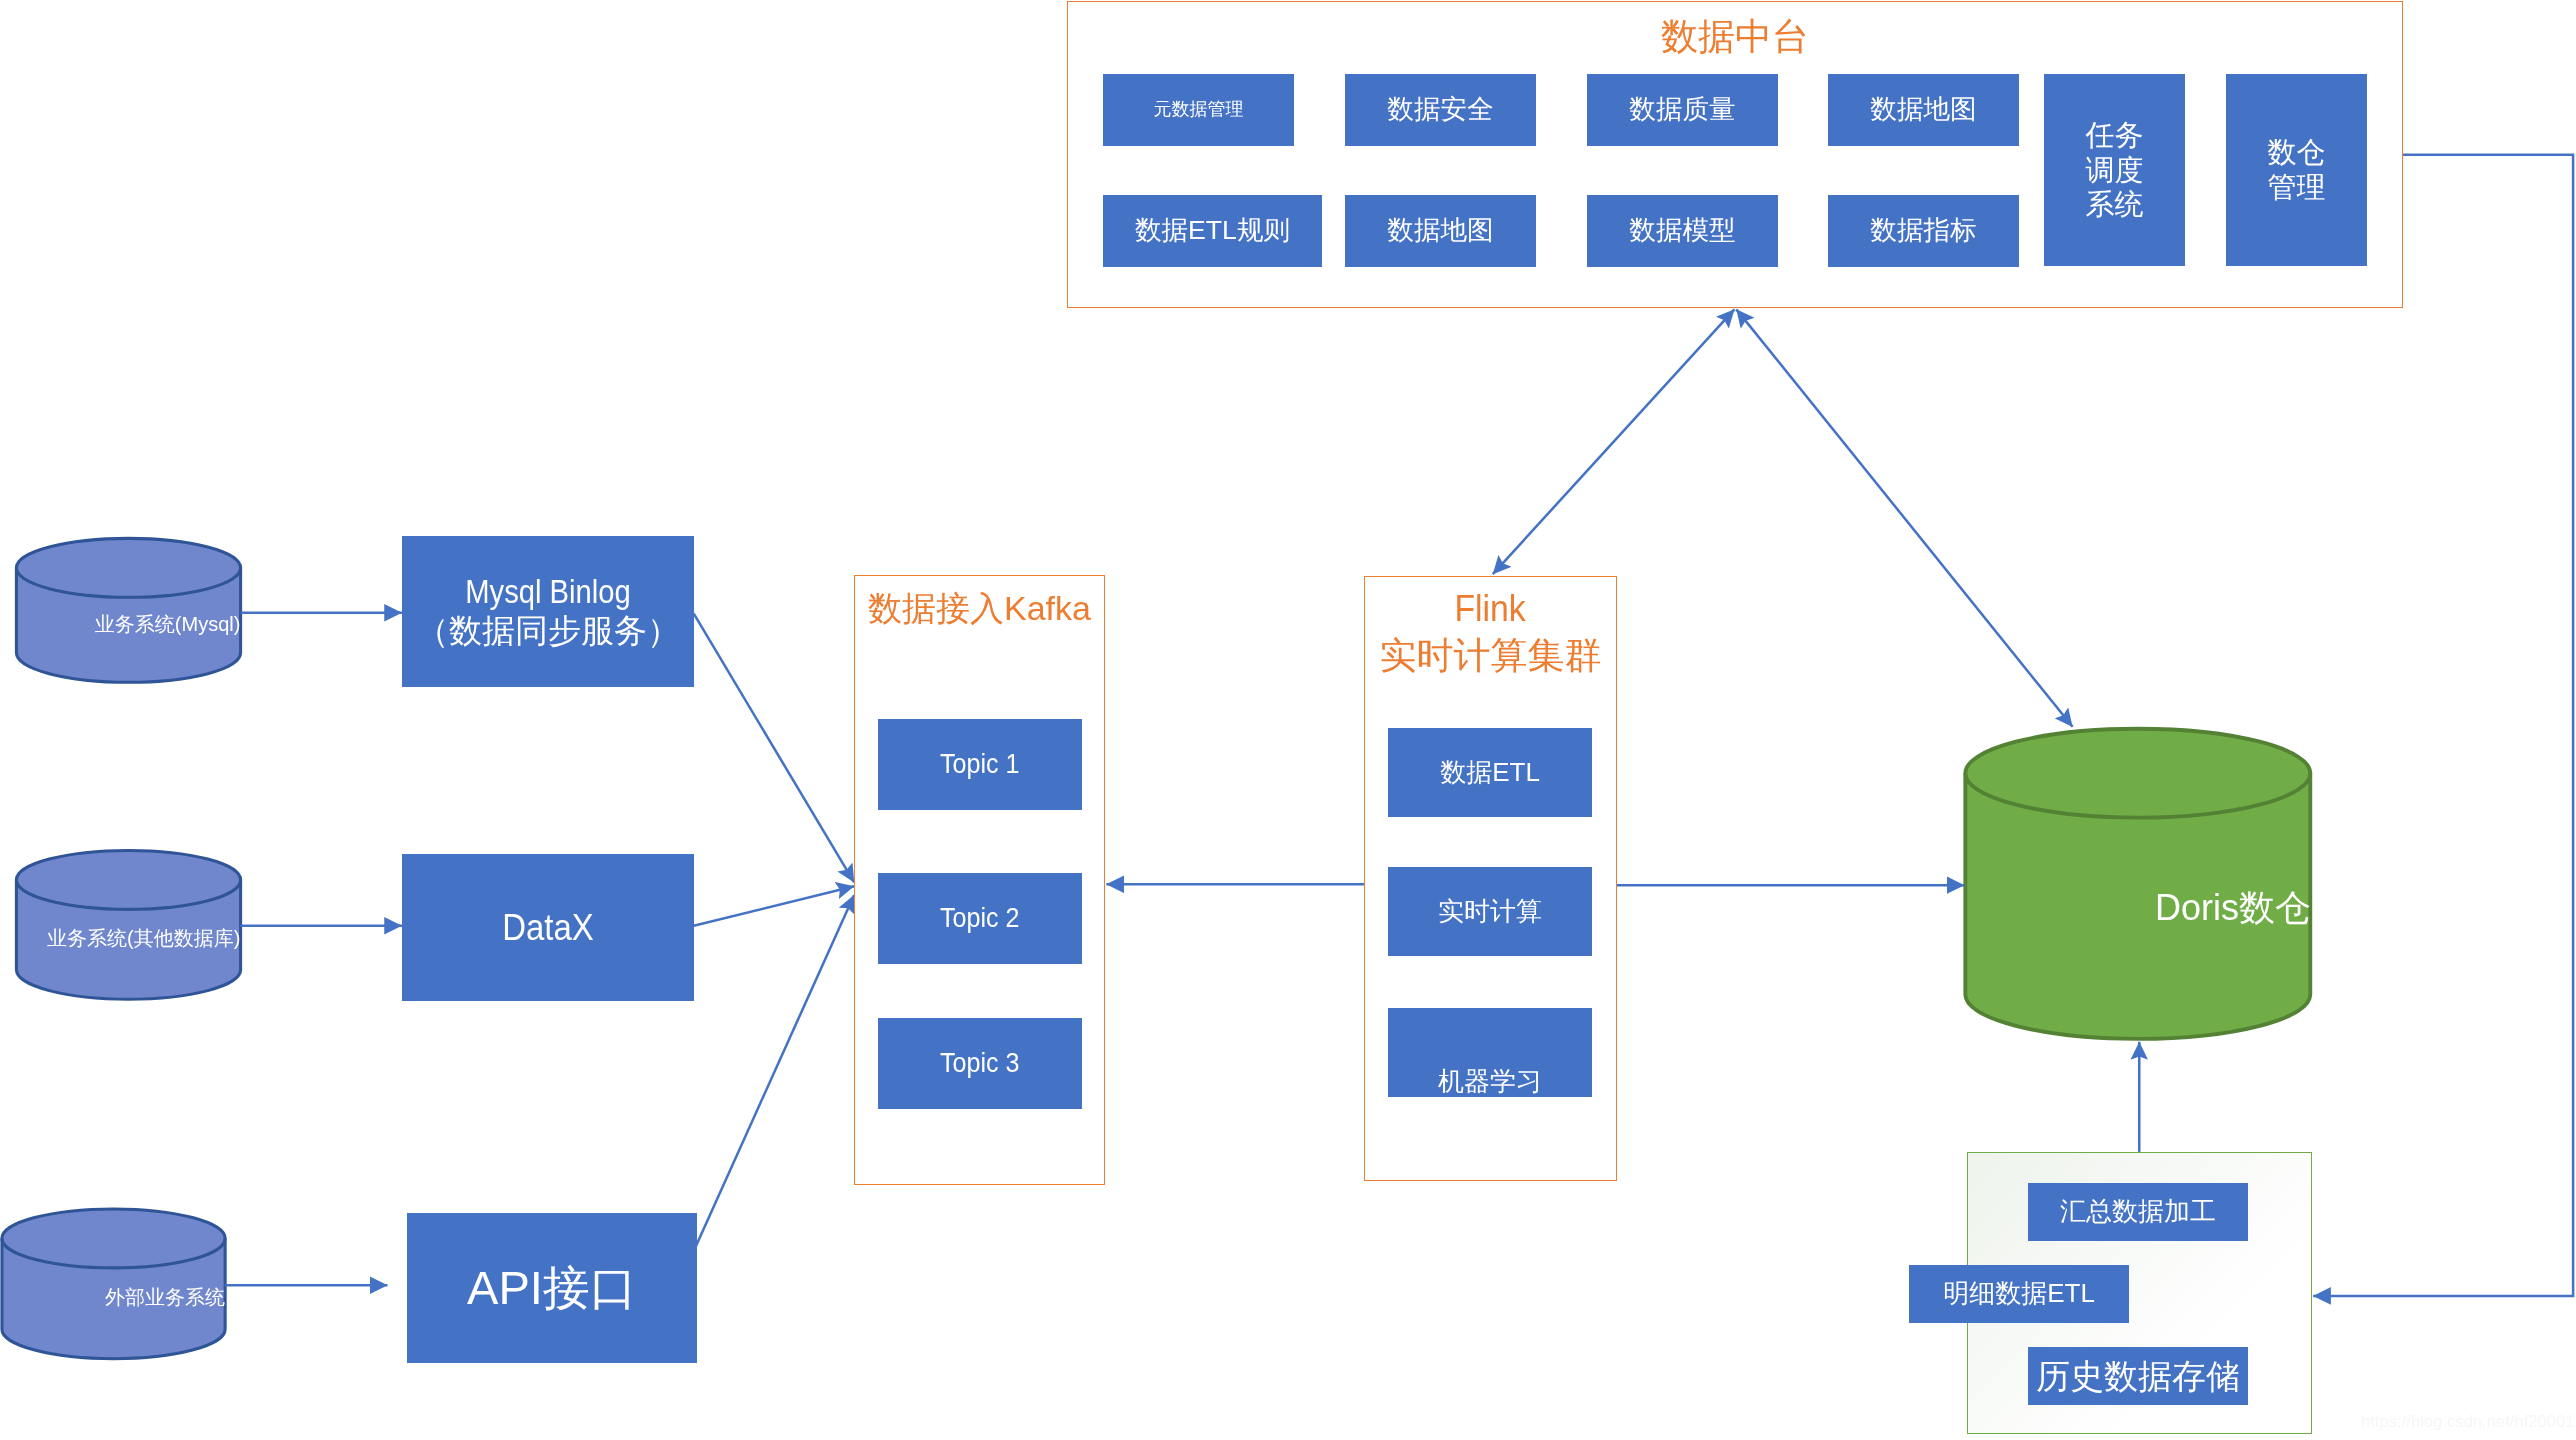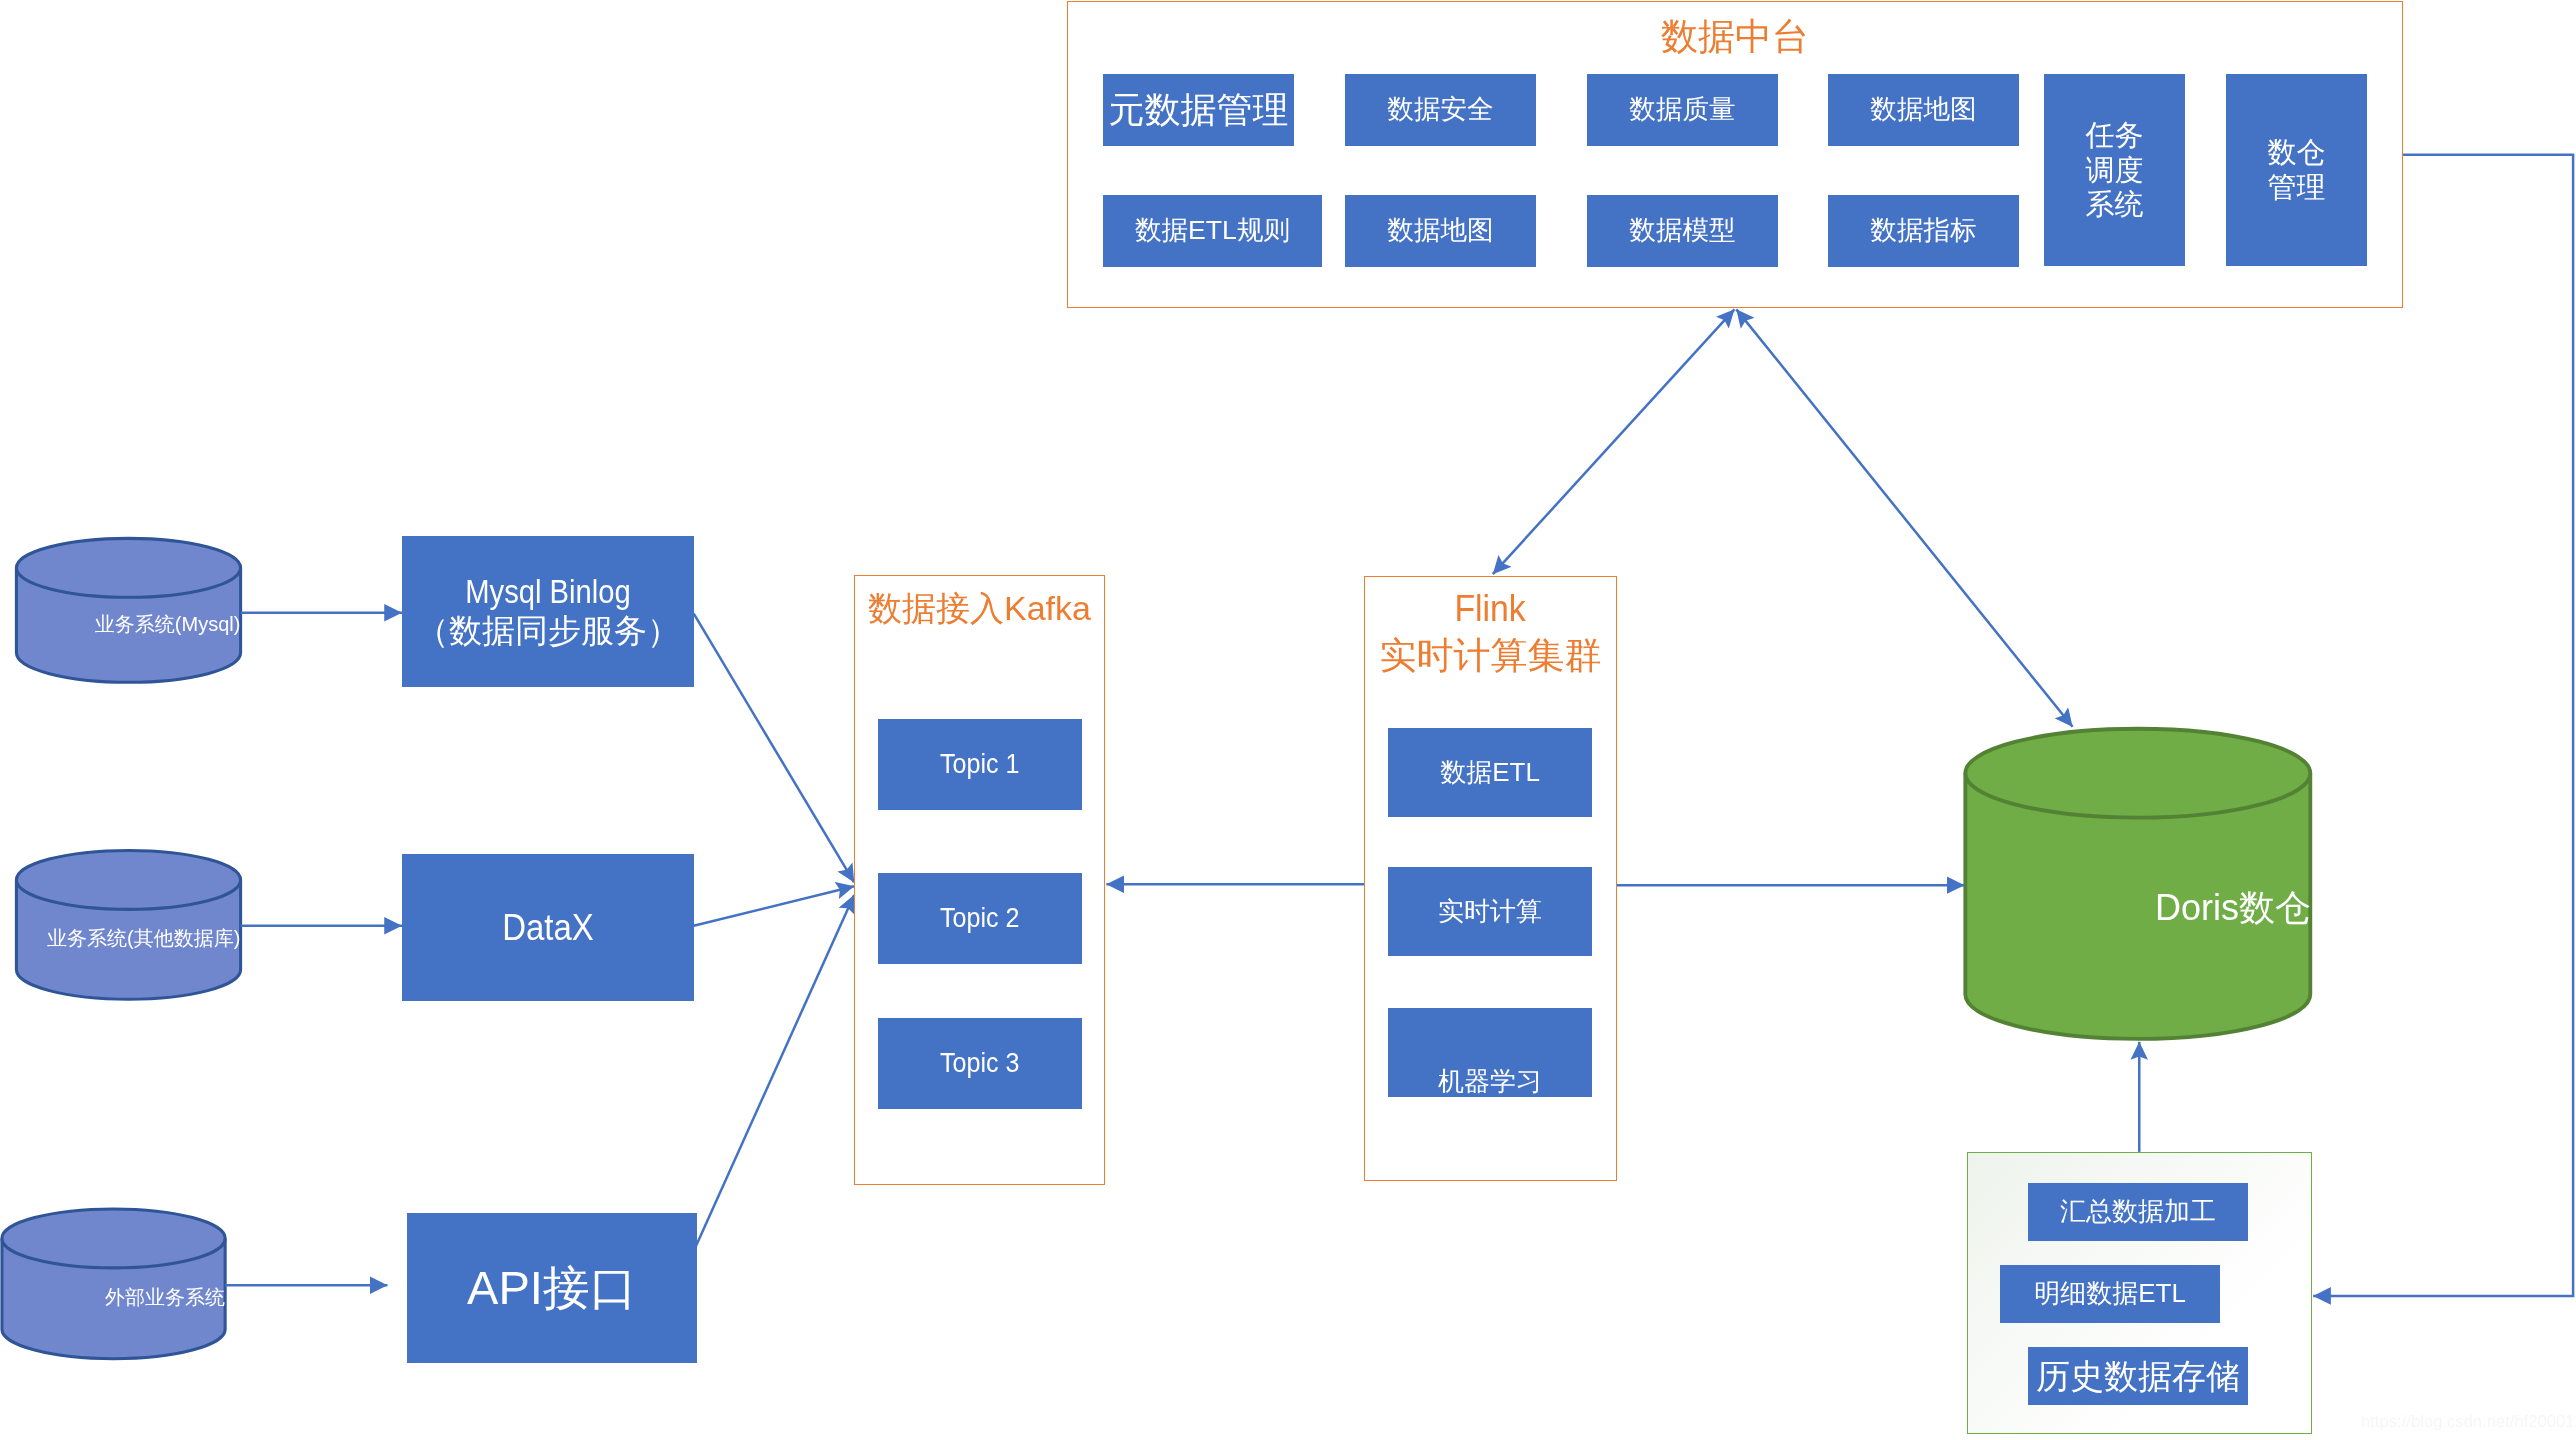--- a/index.html
+++ b/index.html
@@ -59,21 +59,21 @@
 <path d="M 702,1330 L 884,926" fill="none" stroke="#4472c4" stroke-width="2.6" marker-end="url(#ahb)"></path>
 <path d="M 1412,915 L 1145,915" fill="none" stroke="#4472c4" stroke-width="2.6" marker-end="url(#ah)"></path>
 <path d="M 1673,916 L 2033,916" fill="none" stroke="#4472c4" stroke-width="2.6" marker-end="url(#ah)"></path>
 <path d="M 1545,594 L 1795,320" fill="none" stroke="#4472c4" stroke-width="2.6" marker-end="url(#ahb)" marker-start="url(#ahbr)"></path>
 <path d="M 1797,320 L 2145,752" fill="none" stroke="#4472c4" stroke-width="2.6" marker-end="url(#ahb)" marker-start="url(#ahbr)"></path>
 <path d="M 2214,1192 L 2214,1078" fill="none" stroke="#4472c4" stroke-width="2.6" marker-end="url(#ahb)"></path>
 <path d="M 2487,160 L 2663,160 L 2663,1341 L 2394,1341" fill="none" stroke="#4472c4" stroke-width="2.6" marker-end="url(#ah)"></path>
 </svg>
 <div class="node orangeframe" style="left:1067px;top:1px;width:1336px;height:307px;"></div>
 <div class="caption" style="left:1067px;top:13.5px;width:1336px;font-size:37px;">数据中台</div>
-<div class="node bluebox" style="left:1103px;top:74px;width:191px;height:72px;font-size:36px;">
+<div class="node bluebox" style="left:1103px;top:74px;width:191px;height:72px;font-size:18px;">
       <span>元数据管理</span>
     </div>
 <div class="node bluebox" style="left:1345px;top:74px;width:191px;height:72px;font-size:26.6px;">
       <span>数据安全</span>
     </div>
 <div class="node bluebox" style="left:1587px;top:74px;width:191px;height:72px;font-size:26.6px;">
       <span>数据质量</span>
     </div>
 <div class="node bluebox" style="left:1828px;top:74px;width:191px;height:72px;font-size:26.6px;">
       <span>数据地图</span>
@@ -145,21 +145,21 @@
       <span>实时计算</span>
     </div>
 <div class="node bluebox" style="left:1388px;top:1008px;width:204px;height:89px;font-size:26px;align-items:flex-end;">
       <span>机器学习</span>
     </div>
 <div class="cyllabel" style="left:1964px;top:884px;width:347px;font-size:36px;">Doris数仓</div>
 <div class="node" style="left:1967px;top:1152px;width:345px;height:282px;border:1.4px solid #70ad47;background:linear-gradient(135deg,#eef3ec 0%,#ffffff 70%);"></div>
 <div class="node bluebox" style="left:2028px;top:1183px;width:220px;height:58px;font-size:26px;">
       <span>汇总数据加工</span>
     </div>
-<div class="node bluebox" style="left:2000px;top:1265px;width:220px;height:58px;font-size:26px;">
+<div class="node bluebox" style="left:1909px;top:1265px;width:220px;height:58px;font-size:26px;">
       <span>明细数据ETL</span>
     </div>
 <div class="node bluebox" style="left:2028px;top:1347px;width:220px;height:58px;font-size:34px;">
       <span>历史数据存储</span>
     </div>
 <div class="wm" style="left:2361px;top:1412px;font-size:16.4px;letter-spacing:0.1px;color:#f6f6f6;">https://blog.csdn.net/hf200012</div>
 </div>
 
 
 </body></html>

